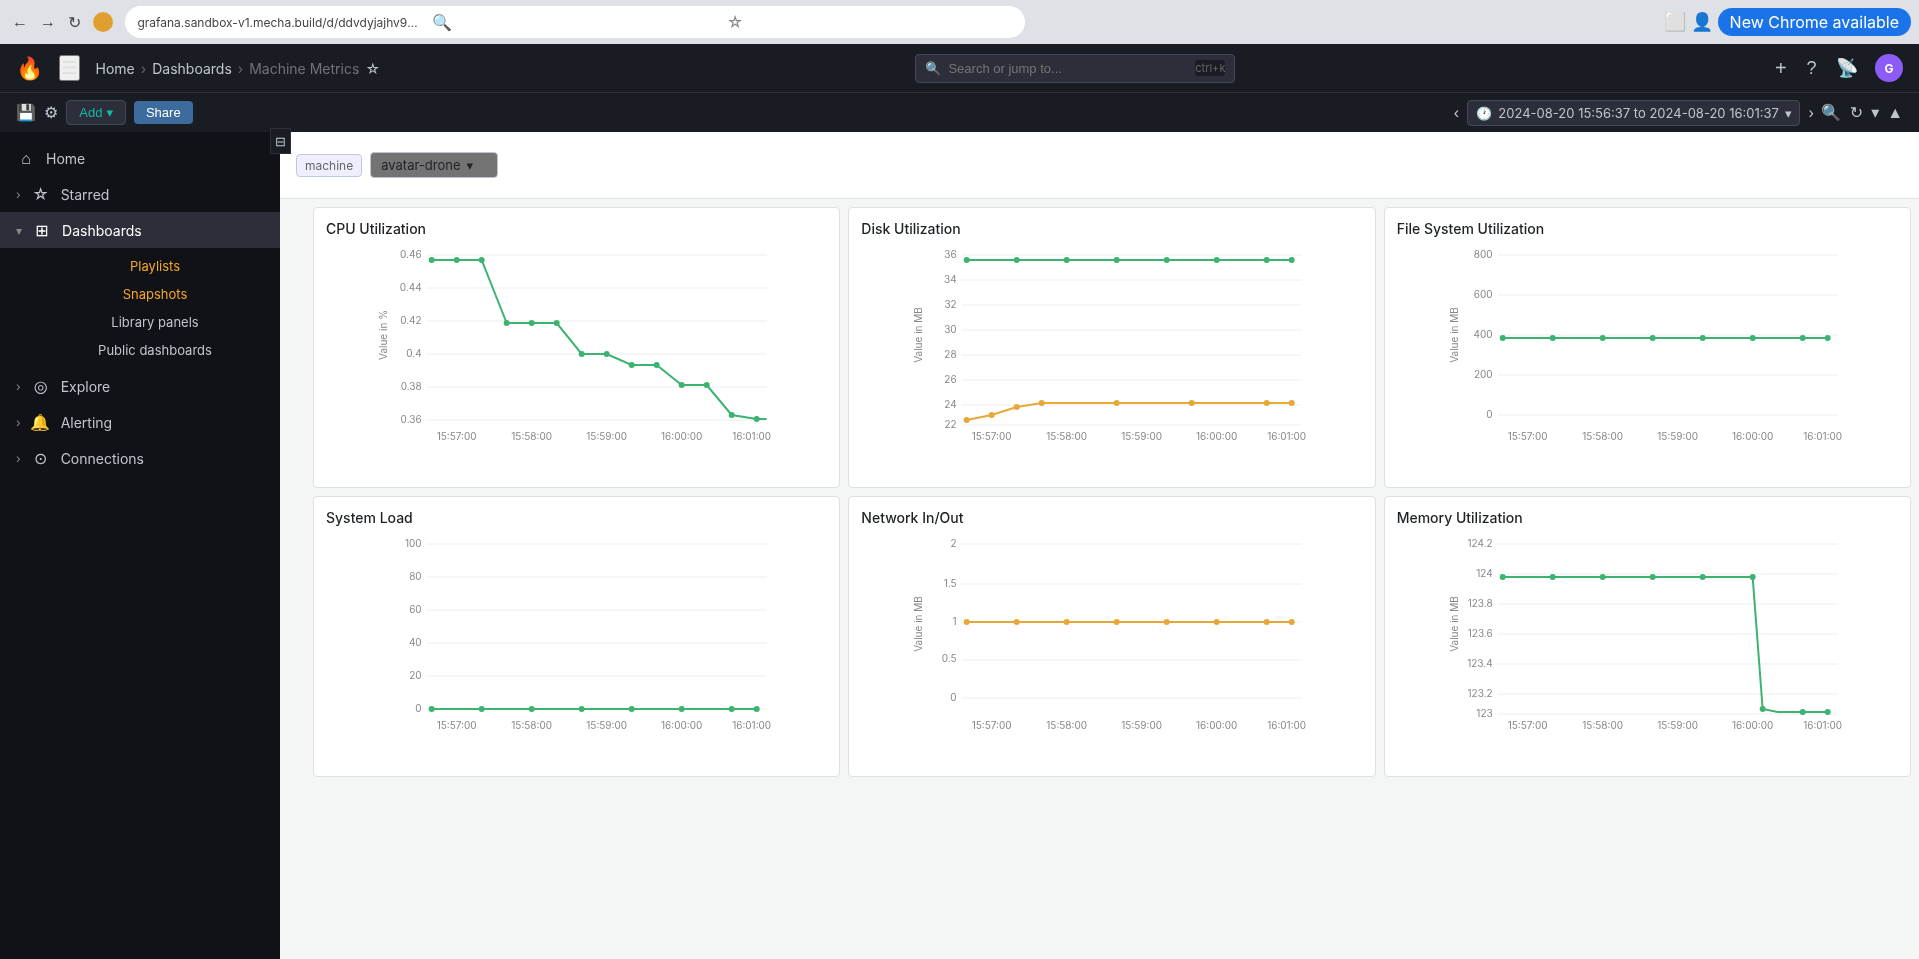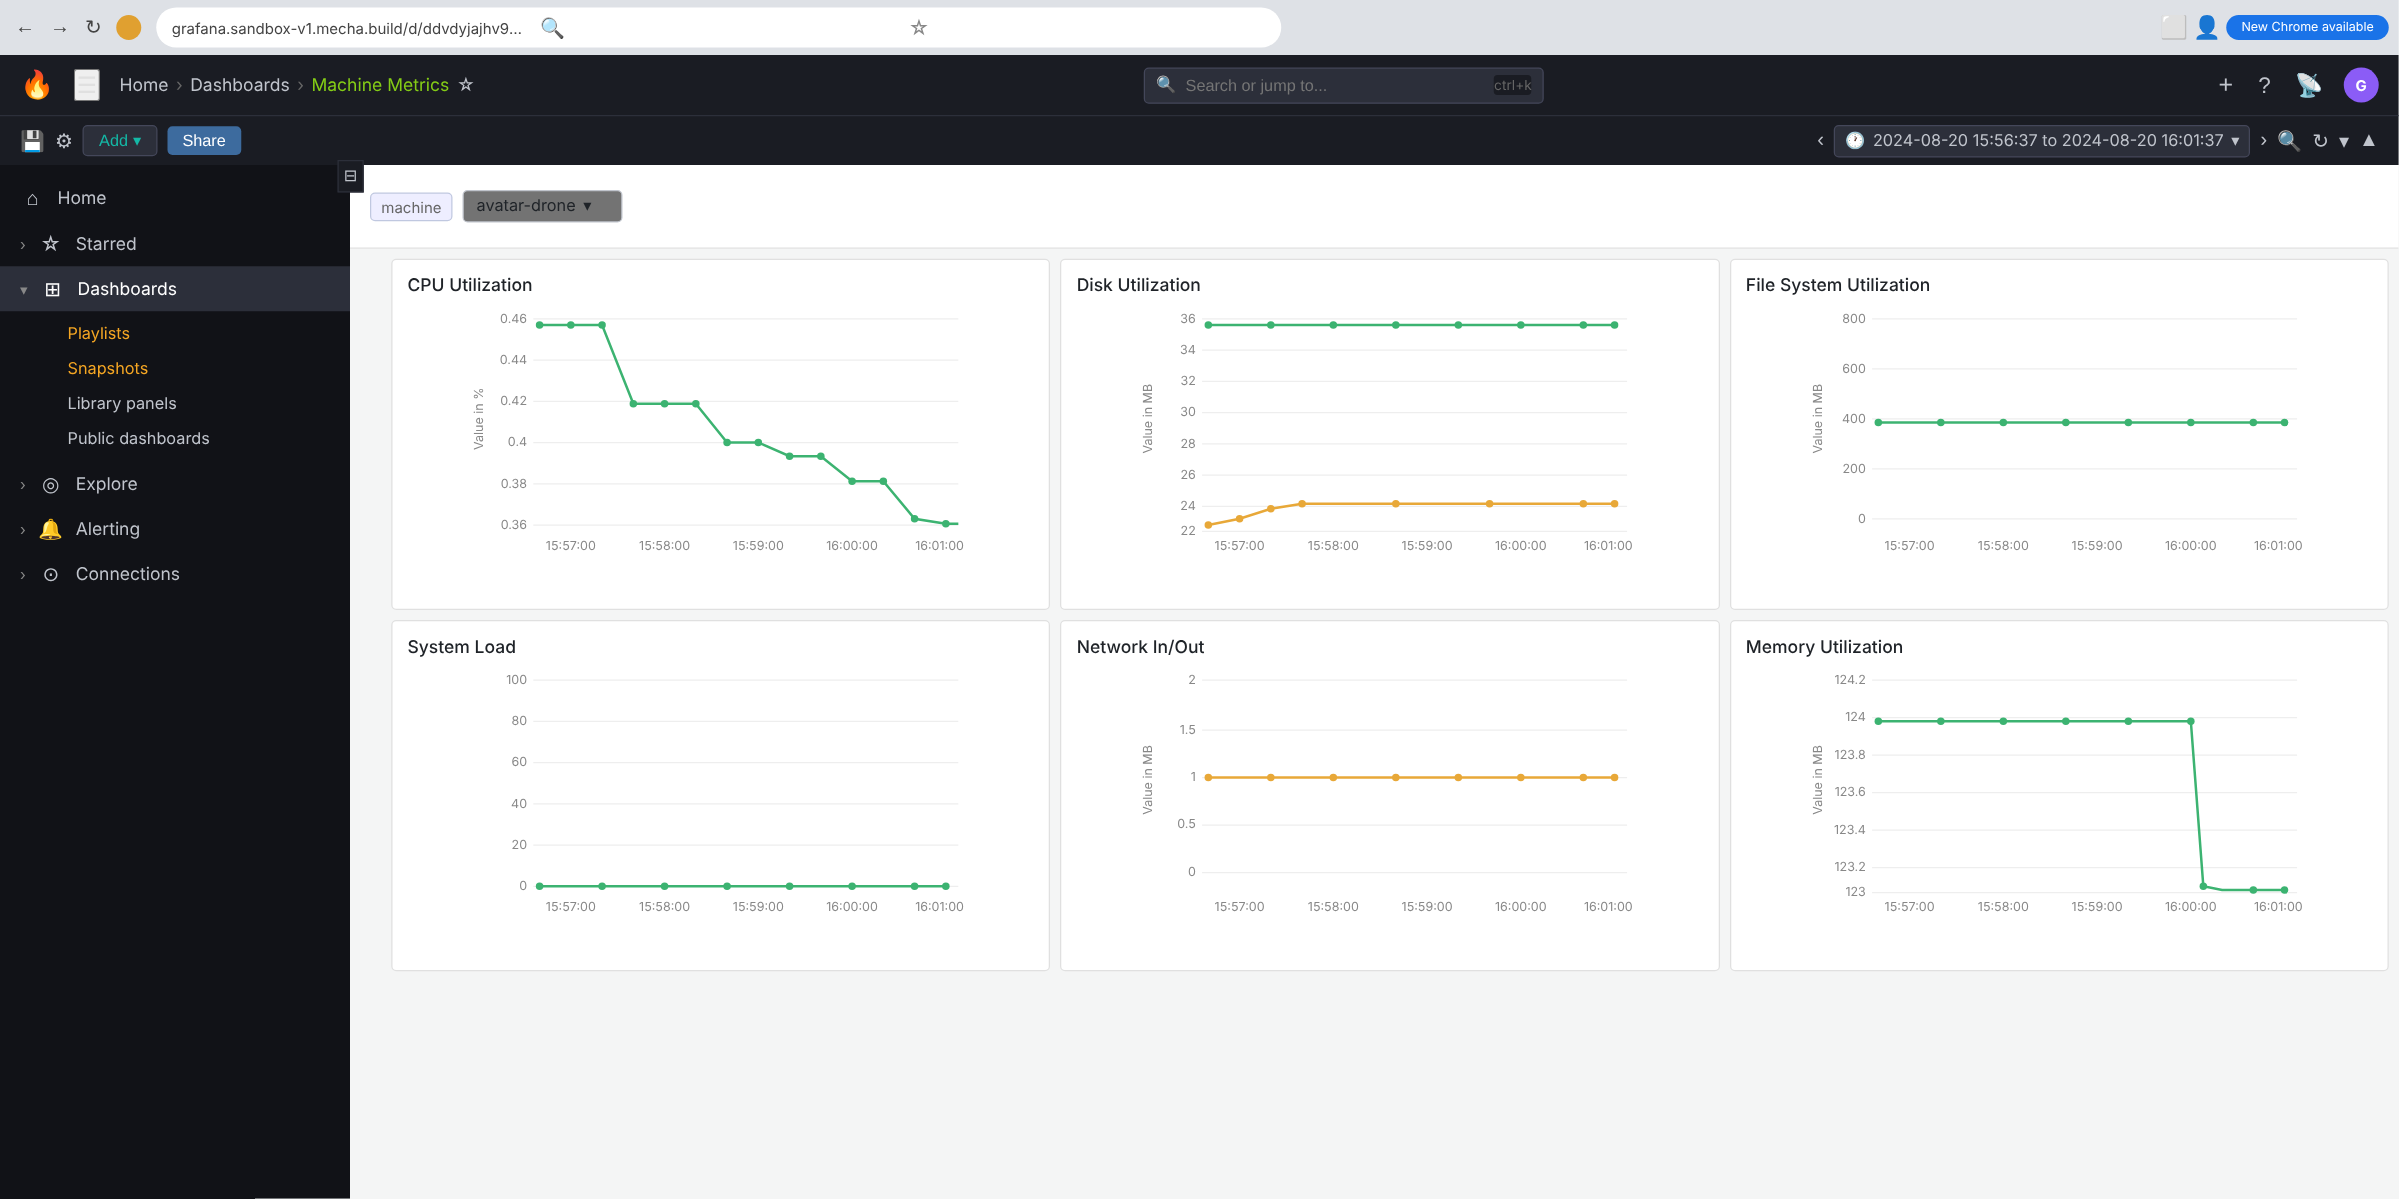--- a/index.html
+++ b/index.html
@@ -5,30 +5,30 @@
     * { box-sizing: border-box; margin: 0; padding: 0; }
     body { font-family: 'Inter', -apple-system, BlinkMacSystemFont, sans-serif; font-size: 13px; background: #f4f5f5; color: #1f2328; }
     
     
     .browser-chrome { background: #dee1e6; height: 44px; display: flex; align-items: center; padding: 0 8px; gap: 8px; }
     .browser-nav { display: flex; gap: 4px; align-items: center; }
     .browser-nav button { background: none; border: none; cursor: pointer; color: #444; font-size: 16px; padding: 4px; border-radius: 4px; }
     .address-bar { flex: 1; background: white; border-radius: 20px; padding: 6px 12px; font-size: 12px; color: #444; display: flex; align-items: center; gap: 8px; max-width: 900px; }
     .address-bar span { flex: 1; white-space: nowrap; overflow: hidden; text-overflow: ellipsis; }
     .browser-actions { display: flex; gap: 4px; align-items: center; margin-left: auto; }
-    .new-chrome-badge { background: #1a73e8; color: white; border-radius: 20px; padding: 4px 12px; font-size: 10px; cursor: pointer; white-space: nowrap; }
+    .new-chrome-badge { background: #1a73e8; color: white; border-radius: 20px; padding: 4px 12px; font-size: 16px; cursor: pointer; white-space: nowrap; }
     .avatar-circle { width: 28px; height: 28px; border-radius: 50%; background: #8b5cf6; display: flex; align-items: center; justify-content: center; color: white; font-size: 12px; font-weight: bold; }
 
     
     .top-bar { background: #1a1c23; height: 48px; display: flex; align-items: center; padding: 0 16px; gap: 16px; }
     .hamburger-icon { color: #e0e0e0; cursor: pointer; font-size: 18px; }
     .breadcrumb { display: flex; align-items: center; gap: 6px; color: #c0c4cc; font-size: 14px; }
     .breadcrumb a { color: #c0c4cc; text-decoration: none; }
     .breadcrumb .sep { color: #666; }
-    .breadcrumb .current { color: #84cc16; }
+    .breadcrumb .current { color: #737373; }
     .star-icon { color: #c0c4cc; cursor: pointer; }
     .search-bar-top { flex: 1; display: flex; justify-content: center; }
     .search-bar-top input { background: #2c2f3a; border: 1px solid #44475a; border-radius: 4px; color: #c0c4cc; padding: 6px 40px 6px 32px; width: 320px; font-size: 13px; }
     .search-container { position: relative; }
     .search-icon-top { position: absolute; left: 10px; top: 50%; transform: translateY(-50%); color: #888; }
     .search-kbd { position: absolute; right: 10px; top: 50%; transform: translateY(-50%); color: #666; font-size: 11px; background: #1a1c23; border-radius: 3px; padding: 1px 0; }
     .top-bar-right { display: flex; align-items: center; gap: 12px; color: #c0c4cc; }
     .top-bar-right .icon-btn { background: none; border: none; color: #c0c4cc; cursor: pointer; font-size: 18px; padding: 4px; }
     
     
@@ -42,21 +42,21 @@
 
     
     .main-layout { display: flex; height: calc(100vh - 132px); }
     
     
     .sidebar { width: 280px; background: #111217; color: #c0c4cc; flex-shrink: 0; overflow-y: auto; padding: 8px 0; }
     .sidebar-item { display: flex; align-items: center; gap: 10px; padding: 8px 16px; cursor: pointer; font-size: 14px; }
     .sidebar-item.active { background: #2c2f3a; color: white; }
     .sidebar-item .item-icon { font-size: 16px; width: 20px; text-align: center; }
     .sidebar-section { padding: 4px 16px 4px 46px; }
-    .sidebar-section-item { padding: 6px 8px; cursor: pointer; font-size: 13px; color: #c0c4cc; border-radius: 4px; }
+    .sidebar-section-item { padding: 6px 8px; cursor: pointer; font-size: 13px; color: #c0c4cc; border-radius: 4px; text-align: center; }
     .sidebar-section-item.highlight { color: #f5a623; }
     .sidebar-expand { font-size: 12px; color: #888; }
 
     
     .content { flex: 1; overflow-y: auto; background: #f4f5f5; padding: 0; }
     .dashboard-header { padding: 20px 16px; display: flex; align-items: center; gap: 8px; background: white; border-bottom: 1px solid #e0e0e0; }
     .var-label { font-size: 12px; color: #666; background: #eef; border: 1px solid #c0c8e0; border-radius: 4px; padding: 3px 8px; }
     .var-select { font-size: 13px; background: #737373; border: 1px solid #c0c4cc; border-radius: 4px; padding: 4px 24px 4px 10px; cursor: pointer; display: flex; align-items: center; gap: 6px; }
 
     

